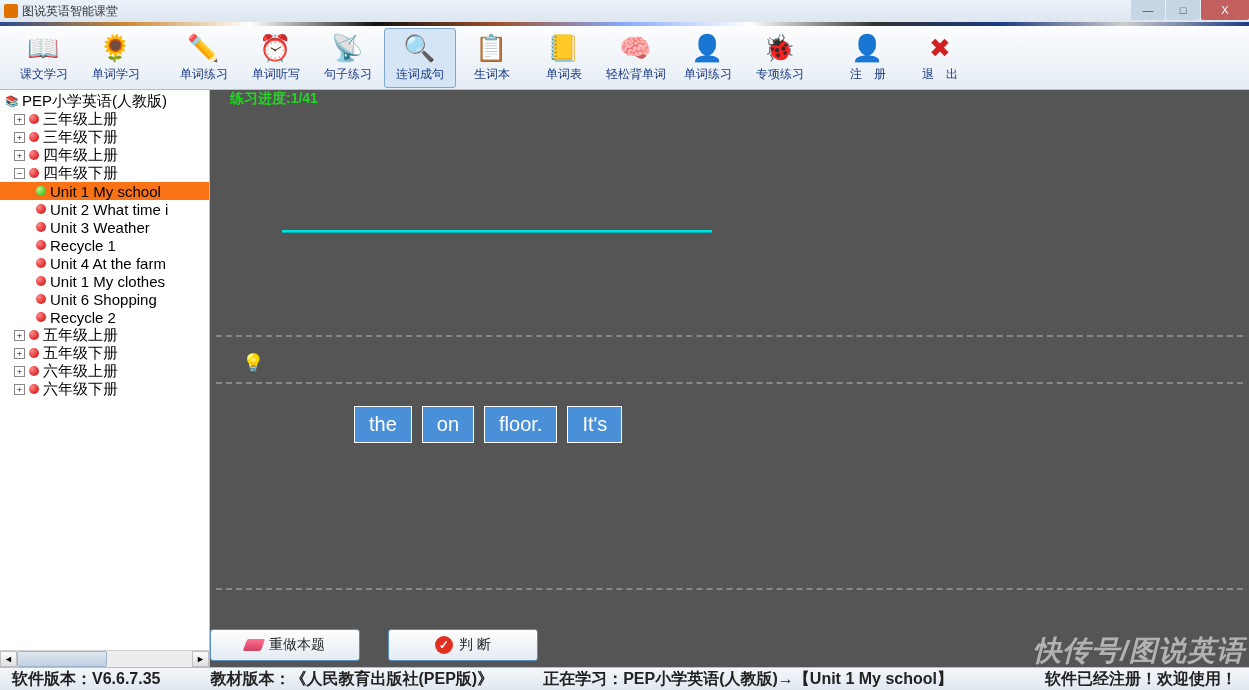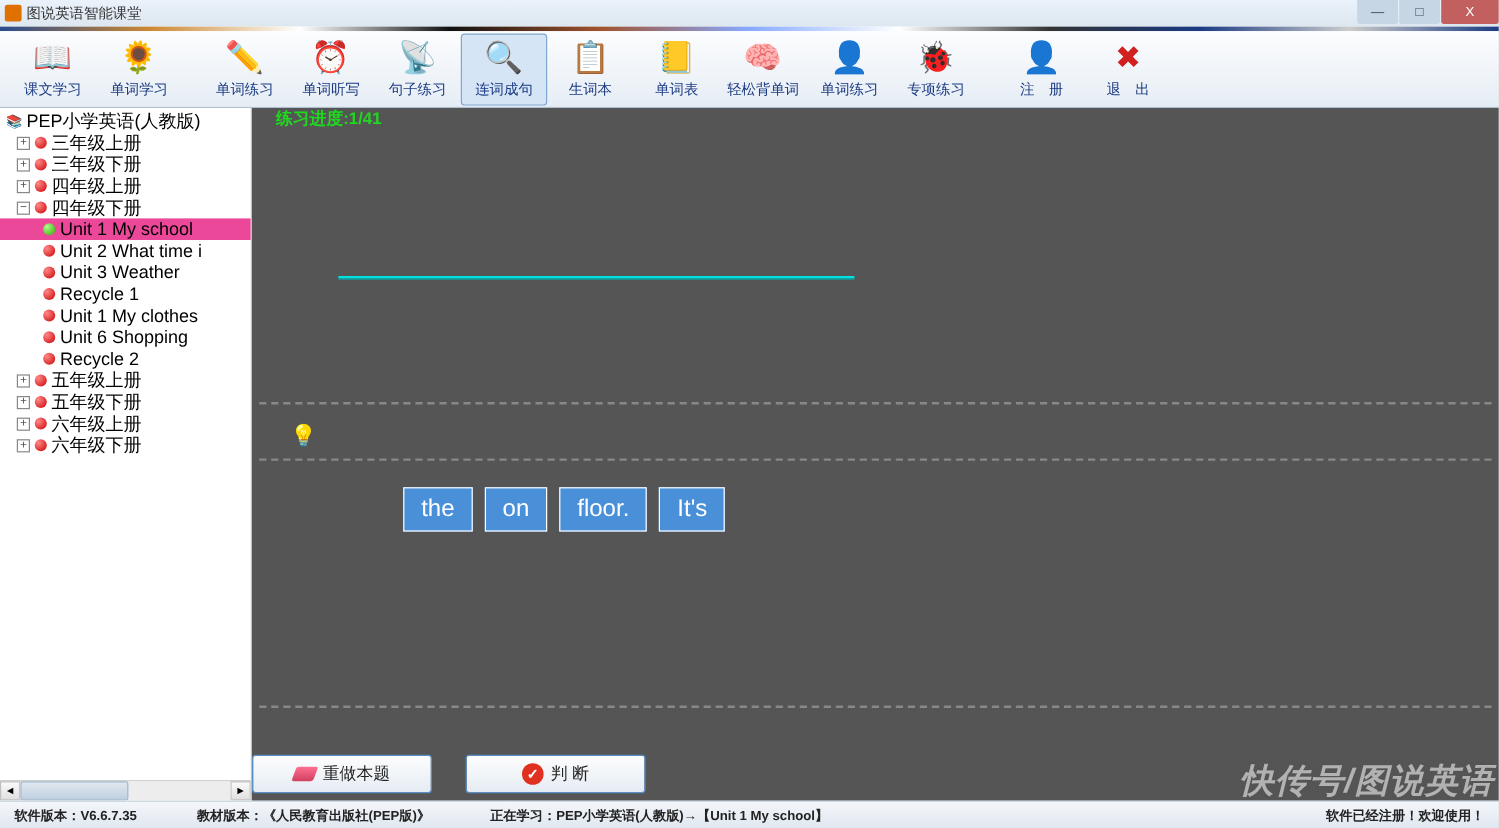--- a/index.html
+++ b/index.html
@@ -24,50 +24,50 @@
 .tbtn .tlabel { font-size: 12px; color: #1a3a82; margin-top: 1px; }
 .toolbar .sep { width: 16px; }
 
 
 .main { display: flex; height: 577px; }
 
 
 .sidebar { width: 210px; background: #fff; border-right: 1px solid #c0c0c0; overflow: hidden; position: relative; }
 .tree { font-size: 13px; padding: 2px 0; font-family: SimSun, monospace; }
 .tree-row { display: flex; align-items: center; height: 18px; padding-left: 2px; cursor: pointer; white-space: nowrap; }
-.tree-row.sel { background: #ec4899; }
+.tree-row.sel { background: #f97316; }
 .toggler { width: 11px; height: 11px; border: 1px solid #888; margin-right: 2px; display: inline-flex; align-items: center; justify-content: center; font-size: 9px; color: #555; font-family: monospace; line-height: 1; }
 .dot { width: 10px; height: 10px; border-radius: 50%; margin: 0 4px 0 2px; display: inline-block; }
 .dot.red { background: radial-gradient(circle at 30% 30%, #ff8888, #cc0000); }
 .dot.green { background: radial-gradient(circle at 30% 30%, #aaff88, #33aa00); }
 .bookicon { width: 14px; height: 14px; margin: 0 3px; display: inline-flex; align-items: center; justify-content: center; font-size: 11px; }
 .tree-label { font-size: 15px; }
 .indent1 { padding-left: 14px; }
 .indent2 { padding-left: 34px; }
 .hscroll { position: absolute; bottom: 0; left: 0; right: 0; height: 17px; background: #f0f0f0; border-top: 1px solid #d0d0d0; display: flex; }
 .hscroll .arrow { width: 17px; height: 100%; background: linear-gradient(#fafafa,#e0e0e0); border: 1px solid #c0c0c0; display: flex; align-items: center; justify-content: center; font-size: 9px; cursor: pointer; }
 .hscroll .track { flex: 1; background: #ededed; position: relative; }
 .hscroll .thumb { position: absolute; left: 0; top: 0; width: 90px; height: 100%; background: linear-gradient(#e0e8f0,#c0cfe0); border: 1px solid #9fb5cc; border-radius: 2px; }
 
 
 .content { flex: 1; background: #555; position: relative; }
 .progress-bar { position: absolute; top: 0; left: 0; right: 0; height: 18px; display: flex; align-items: center; padding-left: 20px; }
 .progress-bar span { color: #20d820; font-size: 14px; font-weight: bold; }
 .answer-line { position: absolute; top: 140px; left: 72px; width: 430px; height: 0; border-top: 2px solid #00e0e0; border-bottom: 1px solid #00b0b0; }
 .dashline { position: absolute; left: 6px; right: 6px; border-top: 2px dashed #888; }
 .bulb { position: absolute; top: 262px; left: 32px; font-size: 18px; }
-.words { position: absolute; top: 316px; left: 126px; display: flex; gap: 10px; }
+.words { position: absolute; top: 316px; left: 144px; display: flex; gap: 10px; }
 .word { background: #4a90d9; color: #fff; font-size: 20px; padding: 6px 14px; border: 1px solid #fff; cursor: pointer; font-family: Arial, sans-serif; }
 .btnrow { position: absolute; bottom: 6px; left: 0; right: 0; display: flex; justify-content: flex-start; gap: 28px; }
 .actbtn { width: 150px; height: 32px; background: linear-gradient(#fdfdfd,#e4ecf3); border: 1px solid #5a8fc4; border-radius: 3px; display: flex; align-items: center; justify-content: center; gap: 6px; font-size: 14px; color: #222; cursor: pointer; }
 .eraser { width: 18px; height: 12px; background: linear-gradient(#ff7090,#d04060); transform: skewX(-20deg); border-radius: 2px; }
 .checkmark { width: 18px; height: 18px; background: #e03020; border-radius: 50%; display: flex; align-items: center; justify-content: center; color: #fff; font-size: 12px; font-weight: bold; }
 
 
-.statusbar { height: 23px; background: linear-gradient(#f4f7fb,#e0e7ef); border-top: 1px solid #b0c0d0; display: flex; align-items: center; font-size: 11px; color: #222; padding: 4px 12px; font-weight: bold; }
+.statusbar { height: 23px; background: linear-gradient(#f4f7fb,#e0e7ef); border-top: 1px solid #b0c0d0; display: flex; align-items: center; font-size: 16px; color: #222; padding: 4px 12px; font-weight: bold; }
 .statusbar .scell { margin-right: 50px; white-space: nowrap; }
 .statusbar .spacer { flex: 1; }
 
 
 .watermark { position: absolute; right: 4px; bottom: 20px; font-size: 28px; color: rgba(255,255,255,0.55); font-style: italic; font-weight: bold; letter-spacing: 1px; pointer-events: none; text-shadow: 0 0 2px #555; margin-top: 32px; }
 </style>
 </head>
 <body>
 
 <div class="titlebar">
@@ -174,20 +174,24 @@
           <span class="dot red"></span>
           <span class="tree-label">Unit 2 What time i</span>
         </div>
         <div class="tree-row indent2">
           <span class="dot red"></span>
           <span class="tree-label">Unit 3 Weather</span>
         </div>
         <div class="tree-row indent2">
           <span class="dot red"></span>
           <span class="tree-label">Recycle 1</span>
+        </div>
+        <div class="tree-row indent2">
+          <span class="dot red"></span>
+          <span class="tree-label">Unit 4 At the farm</span>
         </div>
         <div class="tree-row indent2">
           <span class="dot red"></span>
           <span class="tree-label">Unit 1 My clothes</span>
         </div>
         <div class="tree-row indent2">
           <span class="dot red"></span>
           <span class="tree-label">Unit 6 Shopping</span>
         </div>
         <div class="tree-row indent2">

